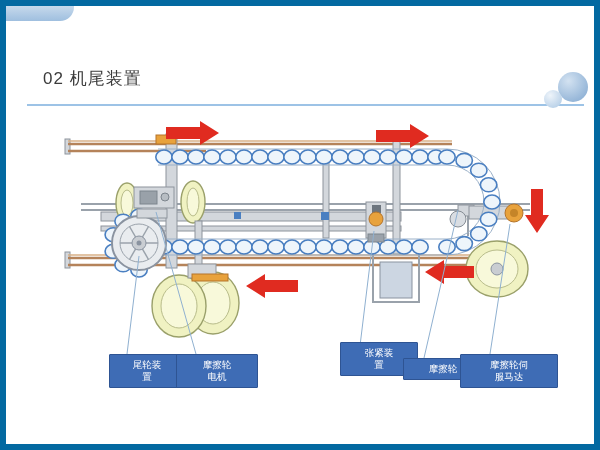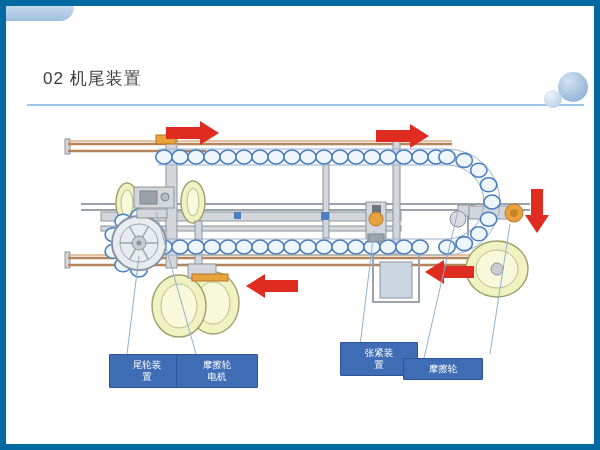--- a/index.html
+++ b/index.html
@@ -240,14 +240,18 @@
 
   <div class="callout" style="left:334px;top:336px;width:40px">
     <span>张紧装</span>
     <span>置</span>
   </div>
 
   <div class="callout" style="left:397px;top:352px;width:42px">
     <span>摩擦轮</span>
   </div>
 
+  <div class="callout" style="left:454px;top:348px;width:60px">
+    <span>摩擦轮伺</span>
+    <span>服马达</span>
+  </div>
 
 </div>
 
 </body></html>

